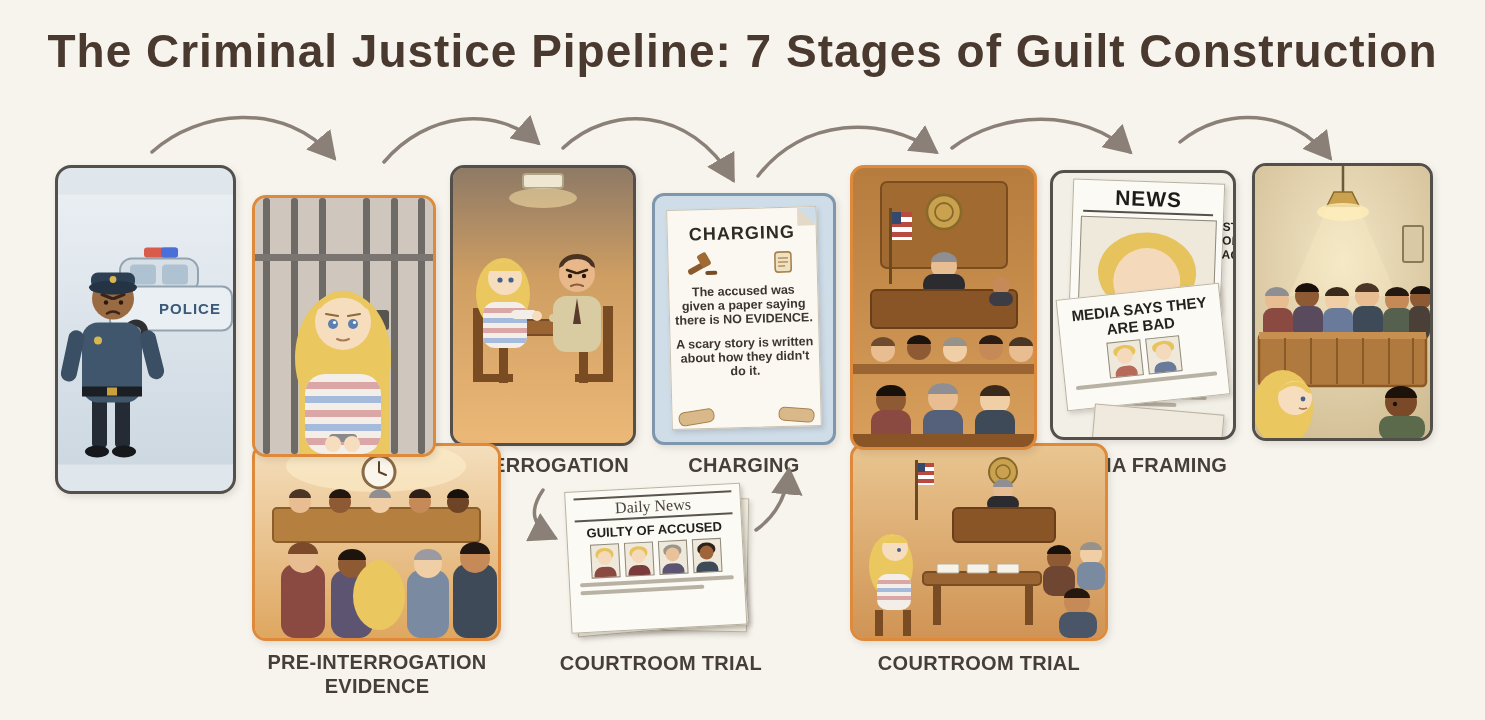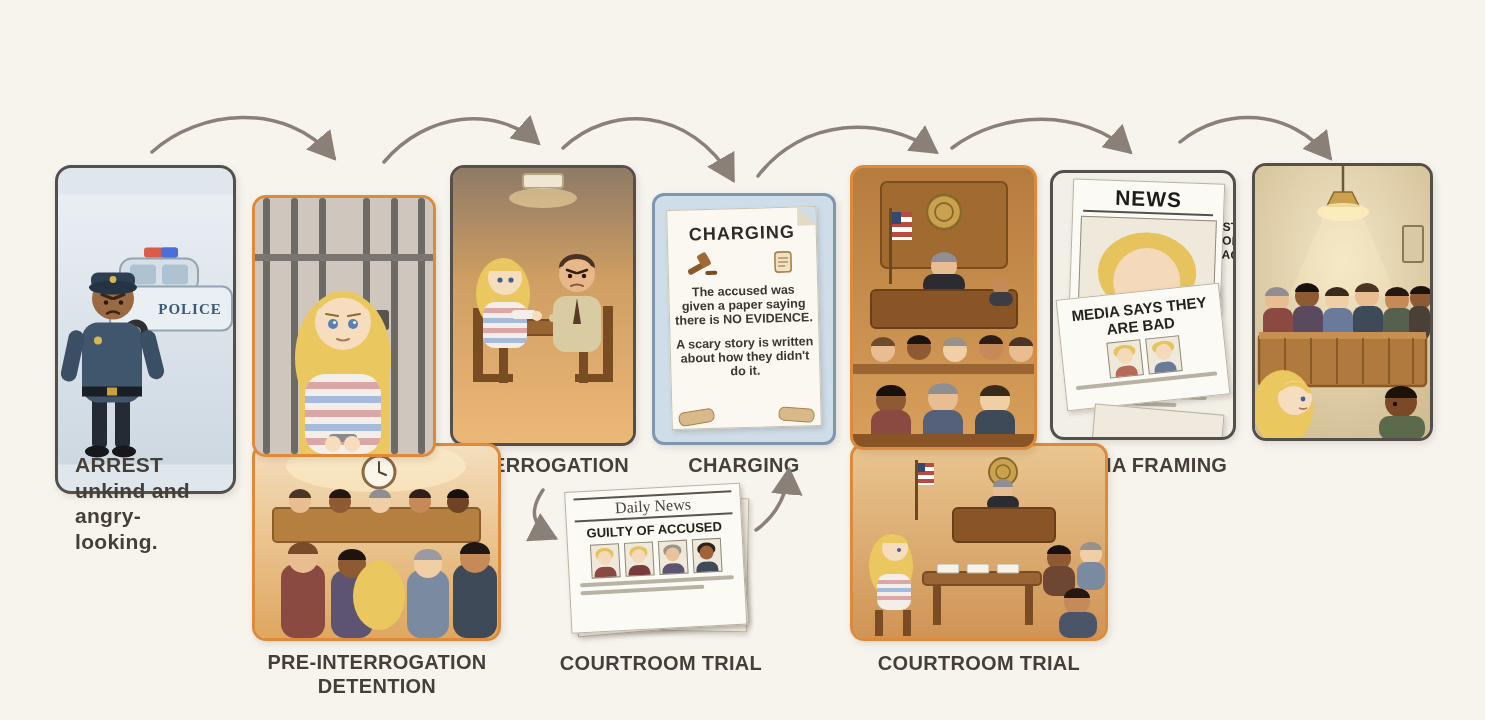--- a/index.html
+++ b/index.html
@@ -46,40 +46,41 @@
   .media-head{font-weight:700;font-size:21px;color:#1e1c18;text-align:center;letter-spacing:1px;
               border-bottom:2px solid #55514a;margin:5px 10px 3px;padding-bottom:1px;}
   .media-sub{font-weight:700;font-size:12px;color:#26231f;line-height:1.15;}
   .arrow-layer{position:absolute;left:0;top:0;width:1485px;height:720px;pointer-events:none;z-index:40;}
 </style>
 </head>
 <body>
 
 <div class="canvas">
 
+  <div class="title">The Criminal Justice Pipeline: 7 Stages of Guilt Construction</div>
 
   <svg class="arrow-layer" viewBox="0 0 1485 720">
     <defs>
       <marker id="ah" markerWidth="10" markerHeight="9" refX="7" refY="4.5" orient="auto">
         <path d="M0,0 L8,4.5 L0,9 z" fill="#8b8077"></path>
       </marker>
     </defs>
     <g stroke="#8b8077" stroke-width="3.5" fill="none" stroke-linecap="round">
       <path d="M152,152 C198,110 285,100 334,158" marker-end="url(#ah)"></path>
       <path d="M384,162 C426,112 496,105 538,143" marker-end="url(#ah)"></path>
       <path d="M563,148 C610,104 690,106 733,180" marker-end="url(#ah)"></path>
       <path d="M758,176 C802,118 882,114 936,152" marker-end="url(#ah)"></path>
       <path d="M952,148 C1002,110 1082,108 1130,152" marker-end="url(#ah)"></path>
       <path d="M1180,142 C1224,106 1290,108 1330,158" marker-end="url(#ah)"></path>
       <path d="M543,490 C528,512 533,527 555,538" marker-end="url(#ah)"></path>
       <path d="M756,530 C777,515 787,494 789,470" marker-end="url(#ah)"></path>
     </g>
   </svg>
 
-  <div class="panel b-dark" style="left:55px;top:165px;width:181px;height:329px;background:#dfe6ec;font-family:Liberation Serif, serif;">
+  <div class="panel b-dark" style="left:55px;top:165px;width:181px;height:329px;background:#dfe6ec;">
     <svg viewBox="0 0 175 270">
       <defs>
         <linearGradient id="a-bg" x1="0" y1="0" x2="0" y2="1">
           <stop offset="0" stop-color="#e9eef3"></stop>
             <stop offset="1" stop-color="#cdd8e1"></stop>
         </linearGradient>
       </defs>
       <rect x="0" y="0" width="175" height="270" fill="url(#a-bg)"></rect>
 
       <g>
@@ -110,24 +111,20 @@
         <circle cx="48" cy="108" r="2.2" fill="#26190f"></circle>
           <circle cx="63" cy="108" r="2.2" fill="#26190f"></circle>
         <path d="M49,119 q6,-4 12,0" stroke="#3a241a" stroke-width="2.5" fill="none" stroke-linecap="round"></path>
         <g>
           <rect x="33" y="78" width="44" height="16" rx="7" fill="#2d3f53"></rect>
           <ellipse cx="55" cy="93" rx="24" ry="7" fill="#243445"></ellipse>
           <circle cx="55" cy="85" r="3.4" fill="#d8b650"></circle>
         </g>
       </g>
     </svg>
-  </div>
-  <div class="caption" style="left:75px;top:452px;width:150px;font-size:21px;">
-    <div>ARREST</div>
-    <div style="width:132px;">unkind and angry-looking.</div>
   </div>
 
   <div class="panel b-orange" style="left:252px;top:195px;width:184px;height:262px;background:#cfc6bd;z-index:2;">
     <svg viewBox="0 0 178 256">
       <rect width="178" height="256" fill="#cfc6bd"></rect>
       <g fill="#6e6a66">
         <rect x="8" y="0" width="7" height="256" rx="3"></rect>
           <rect x="36" y="0" width="7" height="256" rx="3"></rect>
         <rect x="64" y="0" width="7" height="256" rx="3"></rect>
           <rect x="108" y="0" width="7" height="256" rx="3"></rect>
@@ -203,21 +200,21 @@
           <circle cx="124" cy="128" r="14" fill="#eac75f"></circle>
         <rect x="152" y="124" width="42" height="68" rx="14" fill="#7a8aa0"></rect>
           <circle cx="173" cy="118" r="14" fill="#f0cfa6"></circle>
           <path d="M159,114 a14,11 0 0 1 28,0 z" fill="#9a9aa0"></path>
         <rect x="198" y="118" width="44" height="74" rx="14" fill="#3f4a58"></rect>
           <circle cx="220" cy="112" r="15" fill="#c68a58"></circle>
           <path d="M205,108 a15,12 0 0 1 30,0 z" fill="#201712"></path>
       </g>
     </svg>
   </div>
-  <div class="caption center" style="left:252px;top:650px;width:250px;">PRE-INTERROGATION DETENTION</div>
+  <div class="caption center" style="left:252px;top:650px;width:250px;">PRE-INTERROGATION EVIDENCE</div>
 
   <div class="panel b-dark" style="left:450px;top:165px;width:186px;height:281px;background:#e0a869;border-radius:14px;">
     <svg viewBox="0 0 180 275">
       <defs>
         <linearGradient id="i-bg" x1="0" y1="0" x2="0" y2="1">
           <stop offset="0" stop-color="#8e7a66"></stop>
             <stop offset=".4" stop-color="#cf9e62"></stop>
             <stop offset="1" stop-color="#ecb878"></stop>
         </linearGradient>
       </defs>

